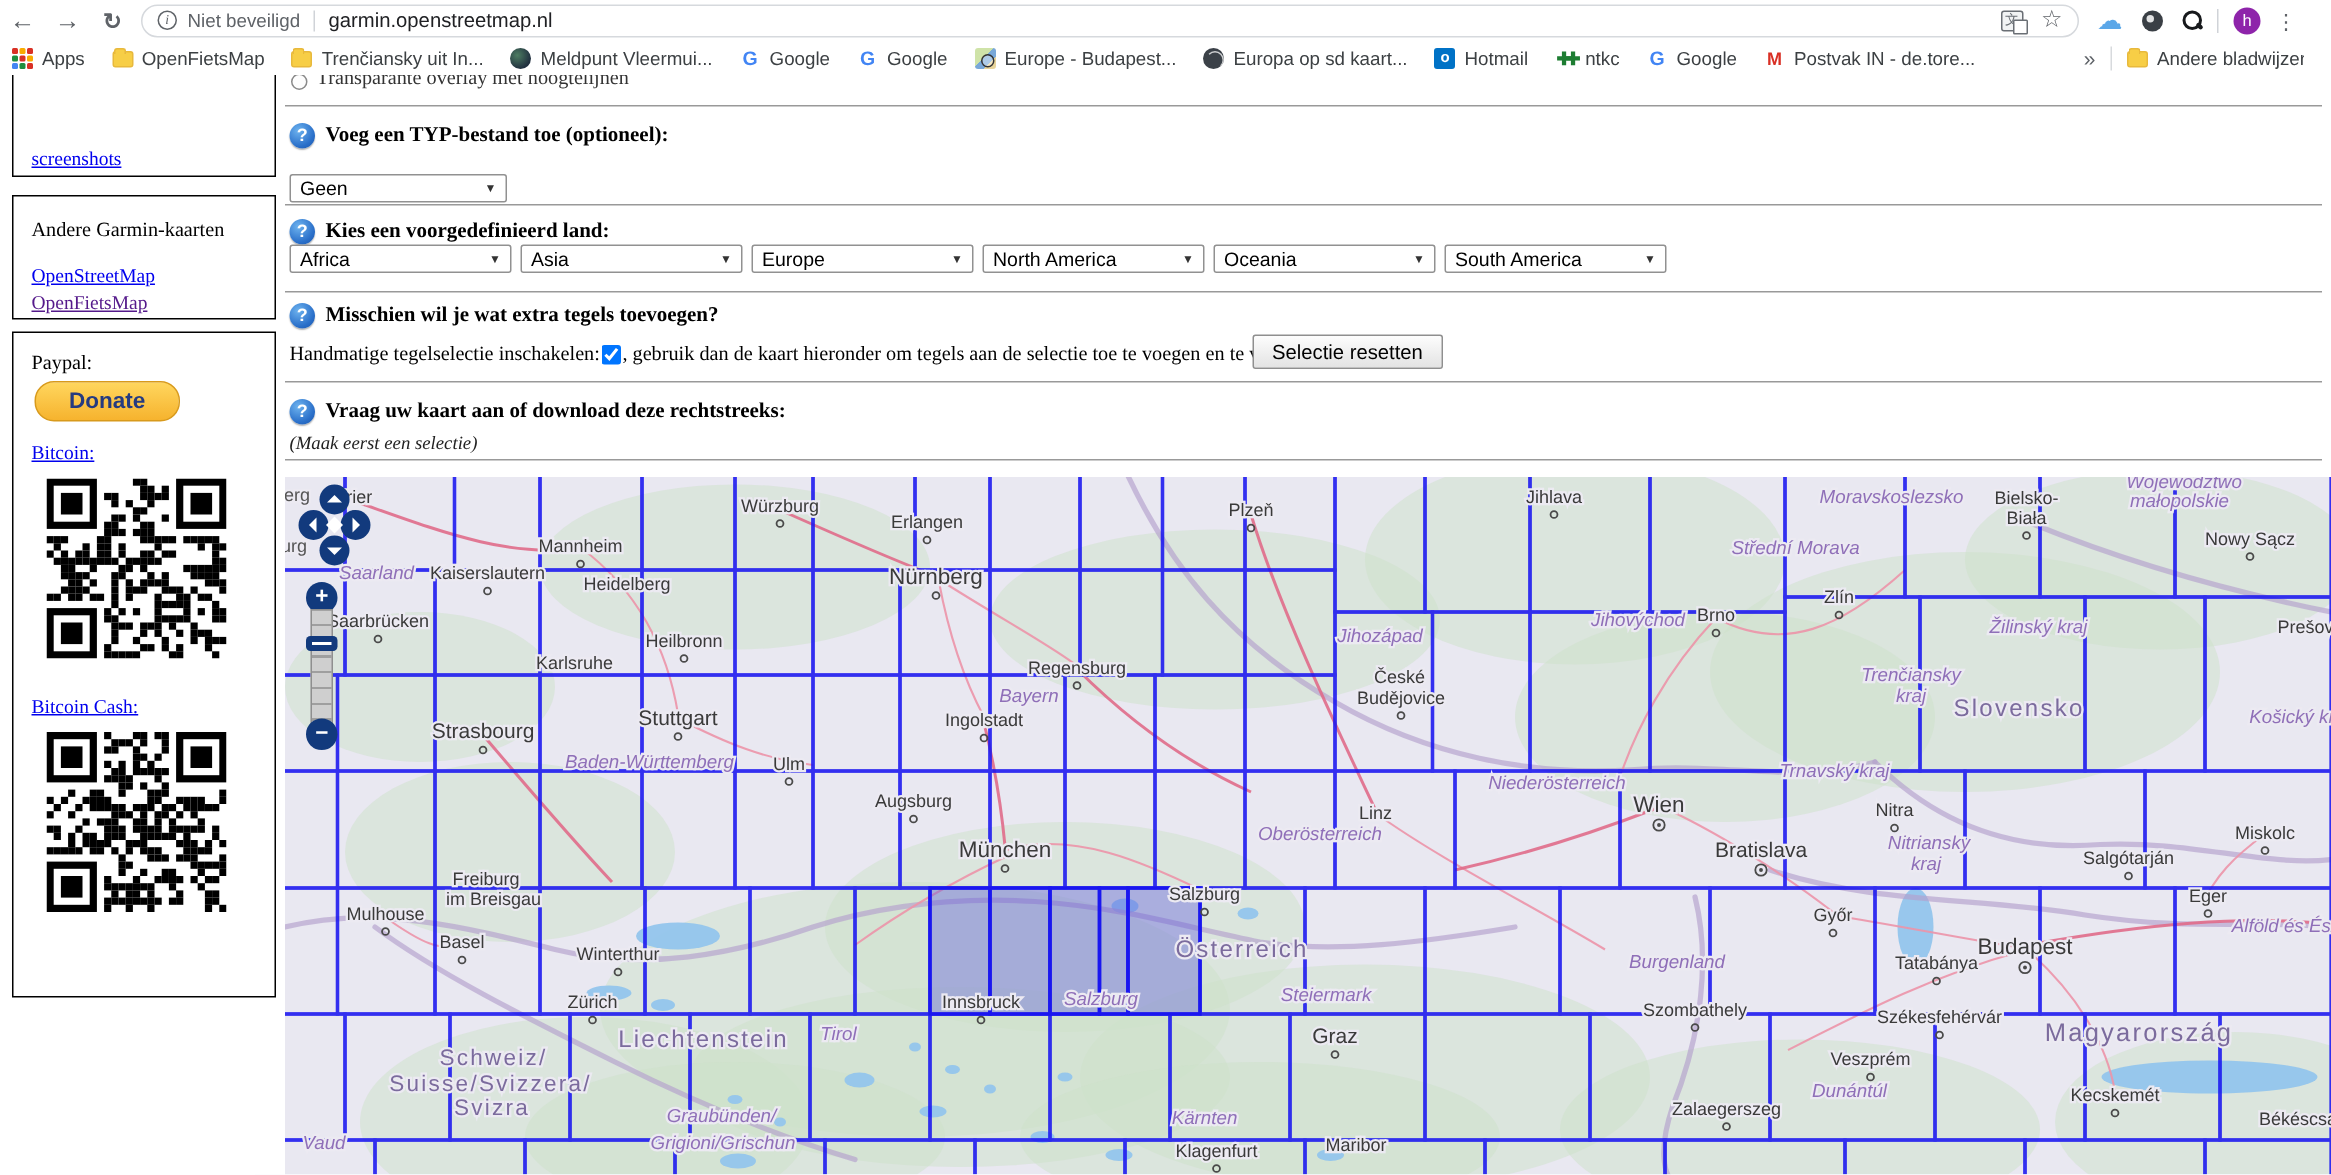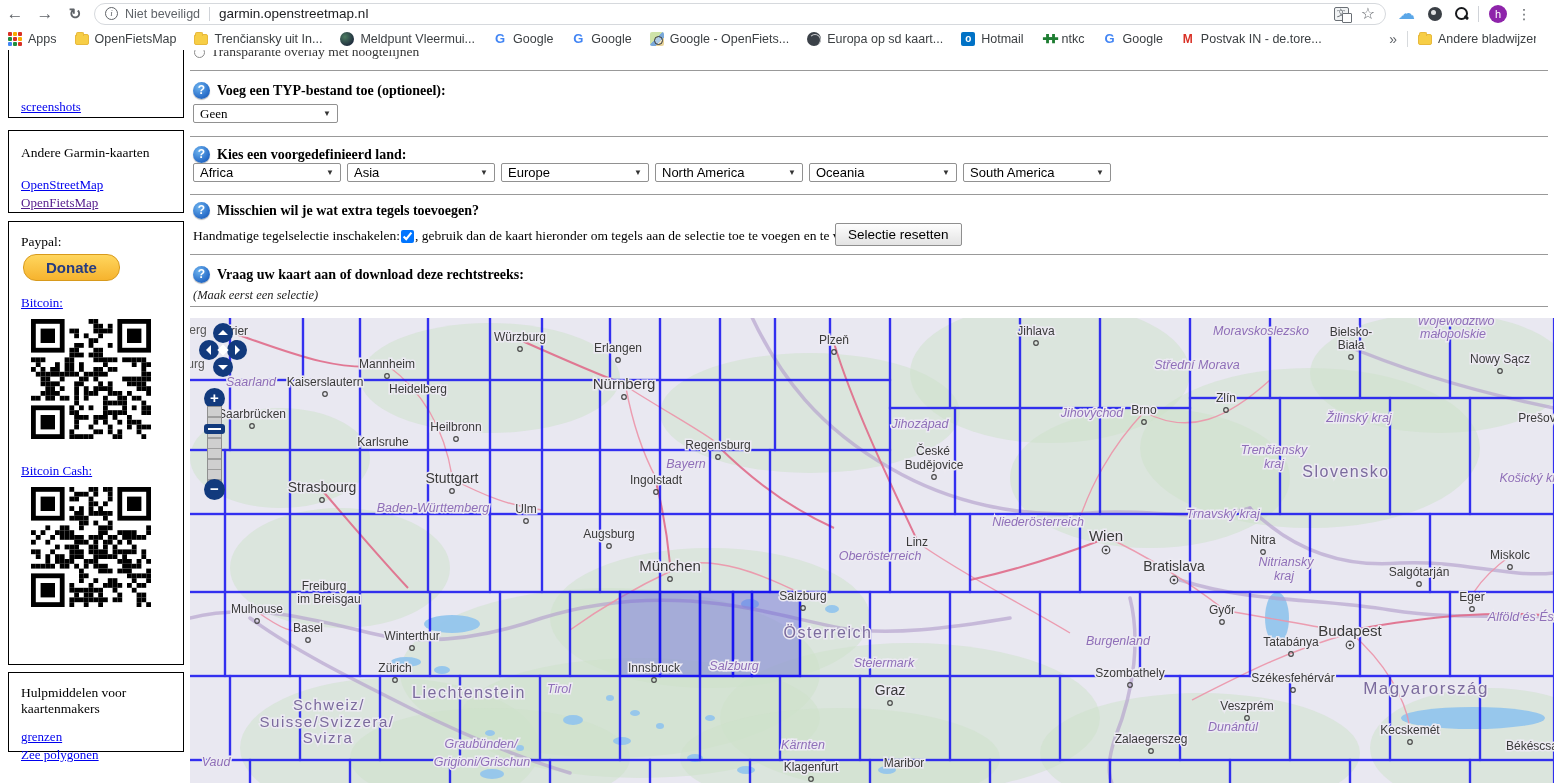--- a/index.html
+++ b/index.html
@@ -75,21 +75,21 @@
   .sbox { position:absolute; left:8px; width:176px; border:1px solid #000; background:#fff; padding:10px 12px; }
   .sbox .title { font-size:13.5px; color:#000; }
   a.lnk { color:#0000ee; text-decoration:underline; font-size:13px; cursor:pointer; }
   a.lnk.visited { color:#551a8b; }
   .donate-btn { display:inline-block; margin:4px 0 2px 2px; padding:4px 22px; border-radius:13px;
     background:linear-gradient(#ffd65e,#f6b32e); border:1px solid #d89a1c; color:#253b80;
     font-family:"Liberation Sans",sans-serif; font-weight:bold; font-size:15px; cursor:pointer; }
   .qr { width:120px; height:120px; margin:8px 0 4px 10px; }
 
   .main { position:absolute; left:190px; top:0; width:1364px; height:733px; overflow:hidden; }
-  .cutrow { position:absolute; left:4px; top:-6px; color:#333; font-size:13.5px; display:flex; align-items:center; gap:6px; }
+  .cutrow { position:absolute; left:4px; top:-6px; color:#333; font-size:13.5px; display:flex; align-items:flex-end; gap:6px; }
   .radio { width:11px; height:11px; border:1px solid #8a8a8a; border-radius:50%; background:#fdfdfd; }
   .hr { position:absolute; left:0; width:1358px; height:0; border-top:1px solid #999; }
   .qlabel { position:absolute; display:flex; align-items:center; gap:7px; }
   .qicon { width:17px; height:17px; border-radius:50%; flex:0 0 auto;
     background:radial-gradient(circle at 35% 30%, #6db3ef, #2a6fc9 65%, #1c55a8);
     color:#fff; font-weight:bold; font-size:12px; line-height:17px; text-align:center;
     font-family:"Liberation Sans",sans-serif; box-shadow:0 1px 1px rgba(0,0,0,.3); }
   .qtext { font-weight:bold; font-size:14px; color:#000; }
   .fake-select { position:absolute; height:19px; border:1px solid #919191; border-radius:2px; background:#fff;
     font-family:"Liberation Sans",sans-serif; font-size:13px; color:#000; display:flex; align-items:center;
@@ -184,21 +184,21 @@
         <span class="bm">
           <span class="bm-icon ic-g">G</span>
           <span>Google</span>
         </span>
         <span class="bm">
           <span class="bm-icon ic-g">G</span>
           <span>Google</span>
         </span>
         <span class="bm">
           <span class="bm-icon ic-map"></span>
-          <span>Google - OpenFiets...</span>
+          <span>Europe - Budapest...</span>
         </span>
         <span class="bm">
           <span class="bm-icon ic-sphere"></span>
           <span>Europa op sd kaart...</span>
         </span>
         <span class="bm">
           <span class="bm-icon ic-outlook">o</span>
           <span>Hotmail</span>
         </span>
         <span class="bm">
@@ -683,38 +683,33 @@
         <rect x="2" y="2" width="3" height="3" fill="#000"></rect>
         <rect x="18" y="0" width="7" height="7" fill="#000"></rect>
         <rect x="19" y="1" width="5" height="5" fill="#fff"></rect>
         <rect x="20" y="2" width="3" height="3" fill="#000"></rect>
         <rect x="0" y="18" width="7" height="7" fill="#000"></rect>
         <rect x="1" y="19" width="5" height="5" fill="#fff"></rect>
         <rect x="2" y="20" width="3" height="3" fill="#000"></rect>
       </svg>
   </div>
 
-  <div class="sbox" style="top:622px;height:80px;">
-    <div class="title" style="margin-top:2px;">Hulpmiddelen voor kaartenmakers</div>
-    <div style="margin-top:10px;"><a class="lnk">grenzen</a></div>
-    <div><a class="lnk">Zee polygonen</a></div>
-  </div>
 
   <div class="main">
     <div class="cutrow">
       <span class="radio"></span>
       <span>Transparante overlay met hoogtelijnen</span>
     </div>
     <div class="hr" style="top:20px;"></div>
 
     <div class="qlabel" style="left:3px;top:32px;">
       <span class="qicon">?</span>
       <span class="qtext">Voeg een TYP-bestand toe (optioneel):</span>
     </div>
-    <div class="fake-select" style="left:3px;top:54px;width:145px;font-family:Liberation Serif, serif;">
+    <div class="fake-select" style="left:3px;top:66px;width:145px;">
       <span>Geen</span>
       <span class="arr">▼</span>
     </div>
     <div class="hr" style="top:86px;"></div>
 
     <div class="qlabel" style="left:3px;top:96px;">
       <span class="qicon">?</span>
       <span class="qtext">Kies een voorgedefinieerd land:</span>
     </div>
     <div id="country-selects">

